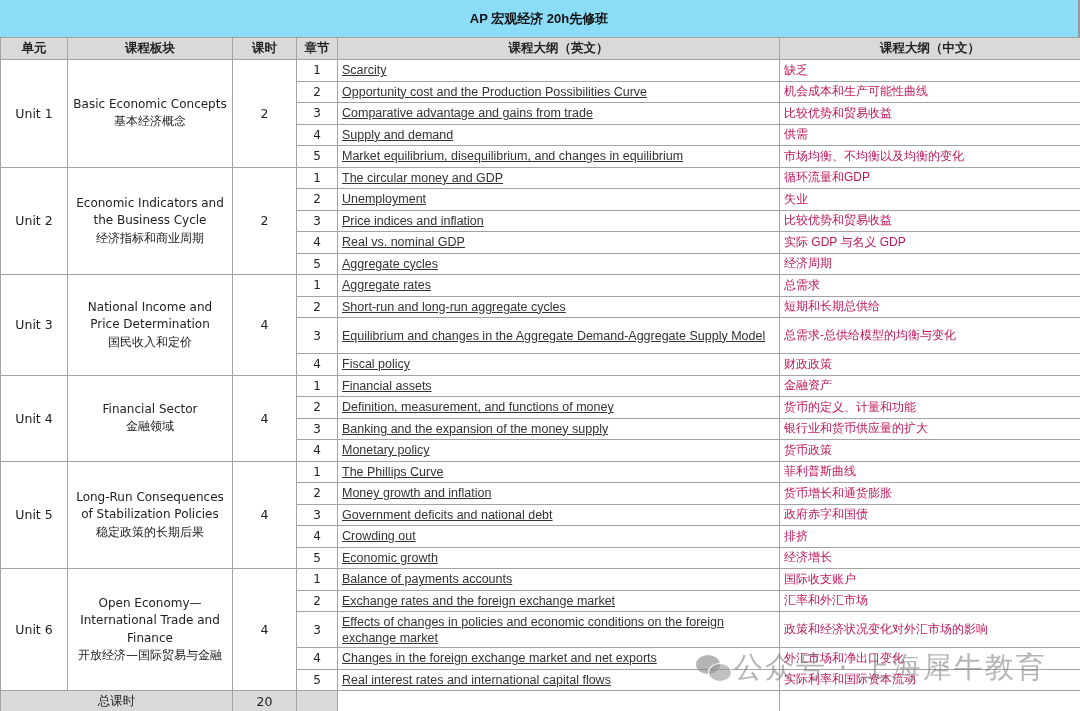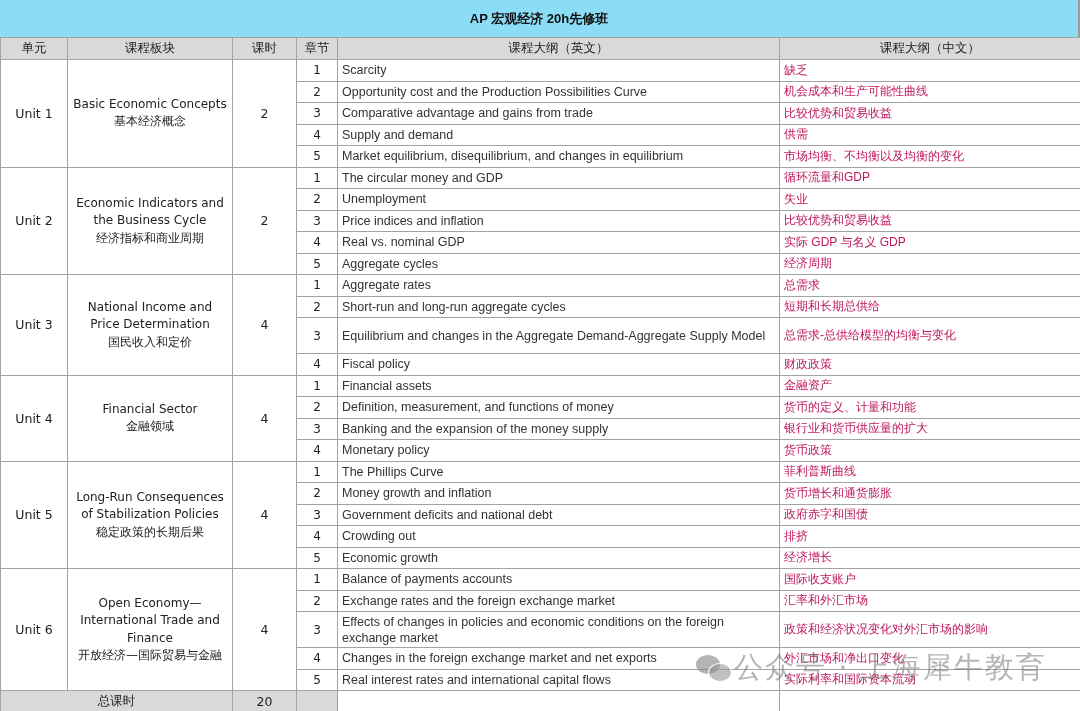--- a/index.html
+++ b/index.html
@@ -5,28 +5,28 @@
   html, body { margin: 0; padding: 0; background: #ffffff; }
   body { width: 1080px; height: 711px; overflow: hidden; position: relative;
          font-family: "Liberation Sans", "DejaVu Sans", sans-serif; color: #222; }
   .title-bar { position: absolute; left: 0; top: 0; width: 1078px; height: 37px;
                background: #8adcf7; border-right: 2px solid #9a9a9a; box-sizing: content-box;
                display: flex; align-items: center; justify-content: center;
                font-weight: bold; font-size: 13px; color: #111; }
   table { position: absolute; left: 0; top: 37px; border-collapse: collapse; table-layout: fixed;
           width: 1080px; font-size: 12.5px; }
   td, th { border: 1px solid #a3a3a3; padding: 0 4px; overflow: hidden; }
-  th { background: #d9d9d9; font-weight: normal; height: 21px; text-align: center; font-size: 12.5px; color: #222; }
+  th { background: #d9d9d9; font-weight: bold; height: 21px; text-align: center; font-size: 12.5px; color: #222; }
   td { height: 20.5px; }
   td.unit, td.block, td.hours, td.sec { text-align: center; }
   td.block { line-height: 17.5px; font-family: "DejaVu Sans", sans-serif; font-size: 12px; }
   td.unit { font-family: "DejaVu Sans", sans-serif; font-size: 12.5px; }
   td.hours { font-family: "DejaVu Sans", sans-serif; font-size: 12.5px; }
   td.sec { font-family: "DejaVu Sans", sans-serif; font-size: 12px; }
-  td.en { font-size: 12.5px; color: #333; line-height: 16px; }
+  td.en { font-size: 12.5px; color: #333; line-height: 16px; text-decoration: underline; }
   td.zh { font-size: 12px; color: #be185d; }
   tr.tall td { height: 35px; }
   tr.total td.grey { background: #d9d9d9; text-align: center; font-family: "DejaVu Sans", sans-serif; margin-left: 48px; }
   .wm { position: absolute; left: 696px; top: 648px; display: flex; align-items: center;
         gap: 0; color: rgba(120,120,120,0.55); font-size: 29px; letter-spacing: 2px;
         font-family: "DejaVu Sans", sans-serif; pointer-events: none; }
   .wm .bubble { position: relative; width: 38px; height: 30px; }
   .wm .b1 { position: absolute; left: 0; top: 2px; width: 24px; height: 19px; border-radius: 50%; background: rgba(130,130,130,0.6); }
   .wm .b2 { position: absolute; left: 12px; top: 10px; width: 22px; height: 17px; border-radius: 50%; background: rgba(150,150,150,0.6); border: 1px solid #fff; }
 </style>

